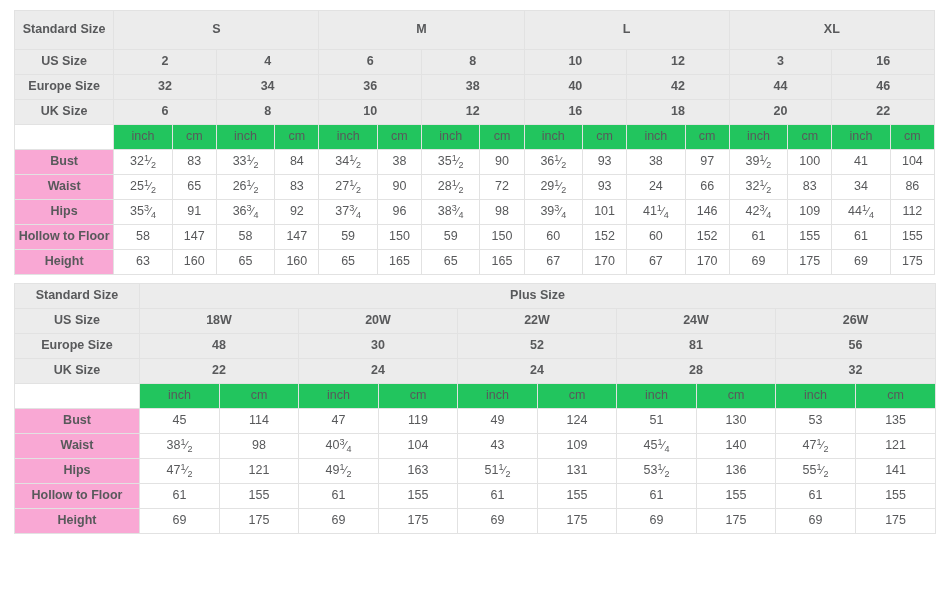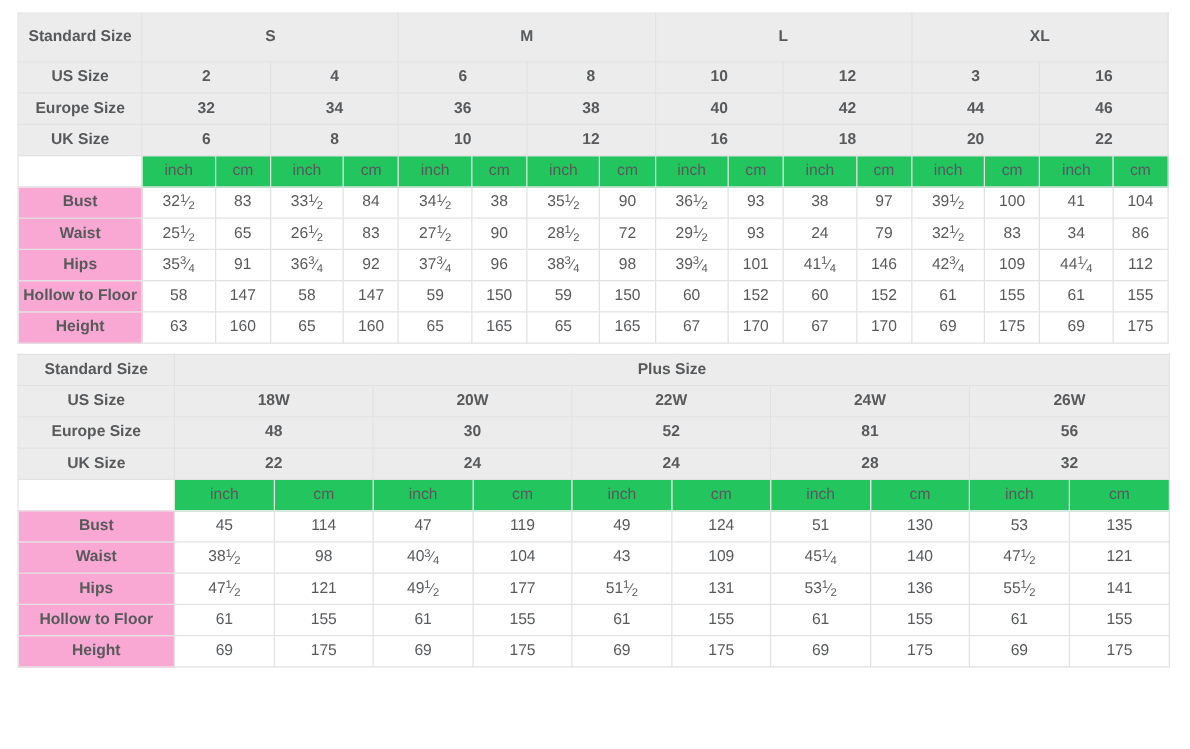--- a/index.html
+++ b/index.html
@@ -212,21 +212,21 @@
           <td class="datarow">65</td>
           <td class="datarow"><span class="frac">26<sup>1</sup><span class="sl">⁄</span><sub>2</sub></span></td>
           <td class="datarow">83</td>
           <td class="datarow"><span class="frac">27<sup>1</sup><span class="sl">⁄</span><sub>2</sub></span></td>
           <td class="datarow">90</td>
           <td class="datarow"><span class="frac">28<sup>1</sup><span class="sl">⁄</span><sub>2</sub></span></td>
           <td class="datarow">72</td>
           <td class="datarow"><span class="frac">29<sup>1</sup><span class="sl">⁄</span><sub>2</sub></span></td>
           <td class="datarow">93</td>
           <td class="datarow">24</td>
-          <td class="datarow">79</td>
+          <td class="datarow">66</td>
           <td class="datarow"><span class="frac">32<sup>1</sup><span class="sl">⁄</span><sub>2</sub></span></td>
           <td class="datarow">83</td>
           <td class="datarow">34</td>
           <td class="datarow">86</td>
         </tr>
         <tr>
           <td class="rowlabel datarow">Hips</td>
           <td class="datarow"><span class="frac">35<sup>3</sup><span class="sl">⁄</span><sub>4</sub></span></td>
           <td class="datarow">91</td>
           <td class="datarow"><span class="frac">36<sup>3</sup><span class="sl">⁄</span><sub>4</sub></span></td>
@@ -375,21 +375,21 @@
           <td class="datarow"><span class="frac">45<sup>1</sup><span class="sl">⁄</span><sub>4</sub></span></td>
           <td class="datarow">140</td>
           <td class="datarow"><span class="frac">47<sup>1</sup><span class="sl">⁄</span><sub>2</sub></span></td>
           <td class="datarow">121</td>
         </tr>
         <tr>
           <td class="rowlabel datarow">Hips</td>
           <td class="datarow"><span class="frac">47<sup>1</sup><span class="sl">⁄</span><sub>2</sub></span></td>
           <td class="datarow">121</td>
           <td class="datarow"><span class="frac">49<sup>1</sup><span class="sl">⁄</span><sub>2</sub></span></td>
-          <td class="datarow">177</td>
+          <td class="datarow">163</td>
           <td class="datarow"><span class="frac">51<sup>1</sup><span class="sl">⁄</span><sub>2</sub></span></td>
           <td class="datarow">131</td>
           <td class="datarow"><span class="frac">53<sup>1</sup><span class="sl">⁄</span><sub>2</sub></span></td>
           <td class="datarow">136</td>
           <td class="datarow"><span class="frac">55<sup>1</sup><span class="sl">⁄</span><sub>2</sub></span></td>
           <td class="datarow">141</td>
         </tr>
         <tr>
           <td class="rowlabel datarow">Hollow to Floor</td>
           <td class="datarow">61</td>

